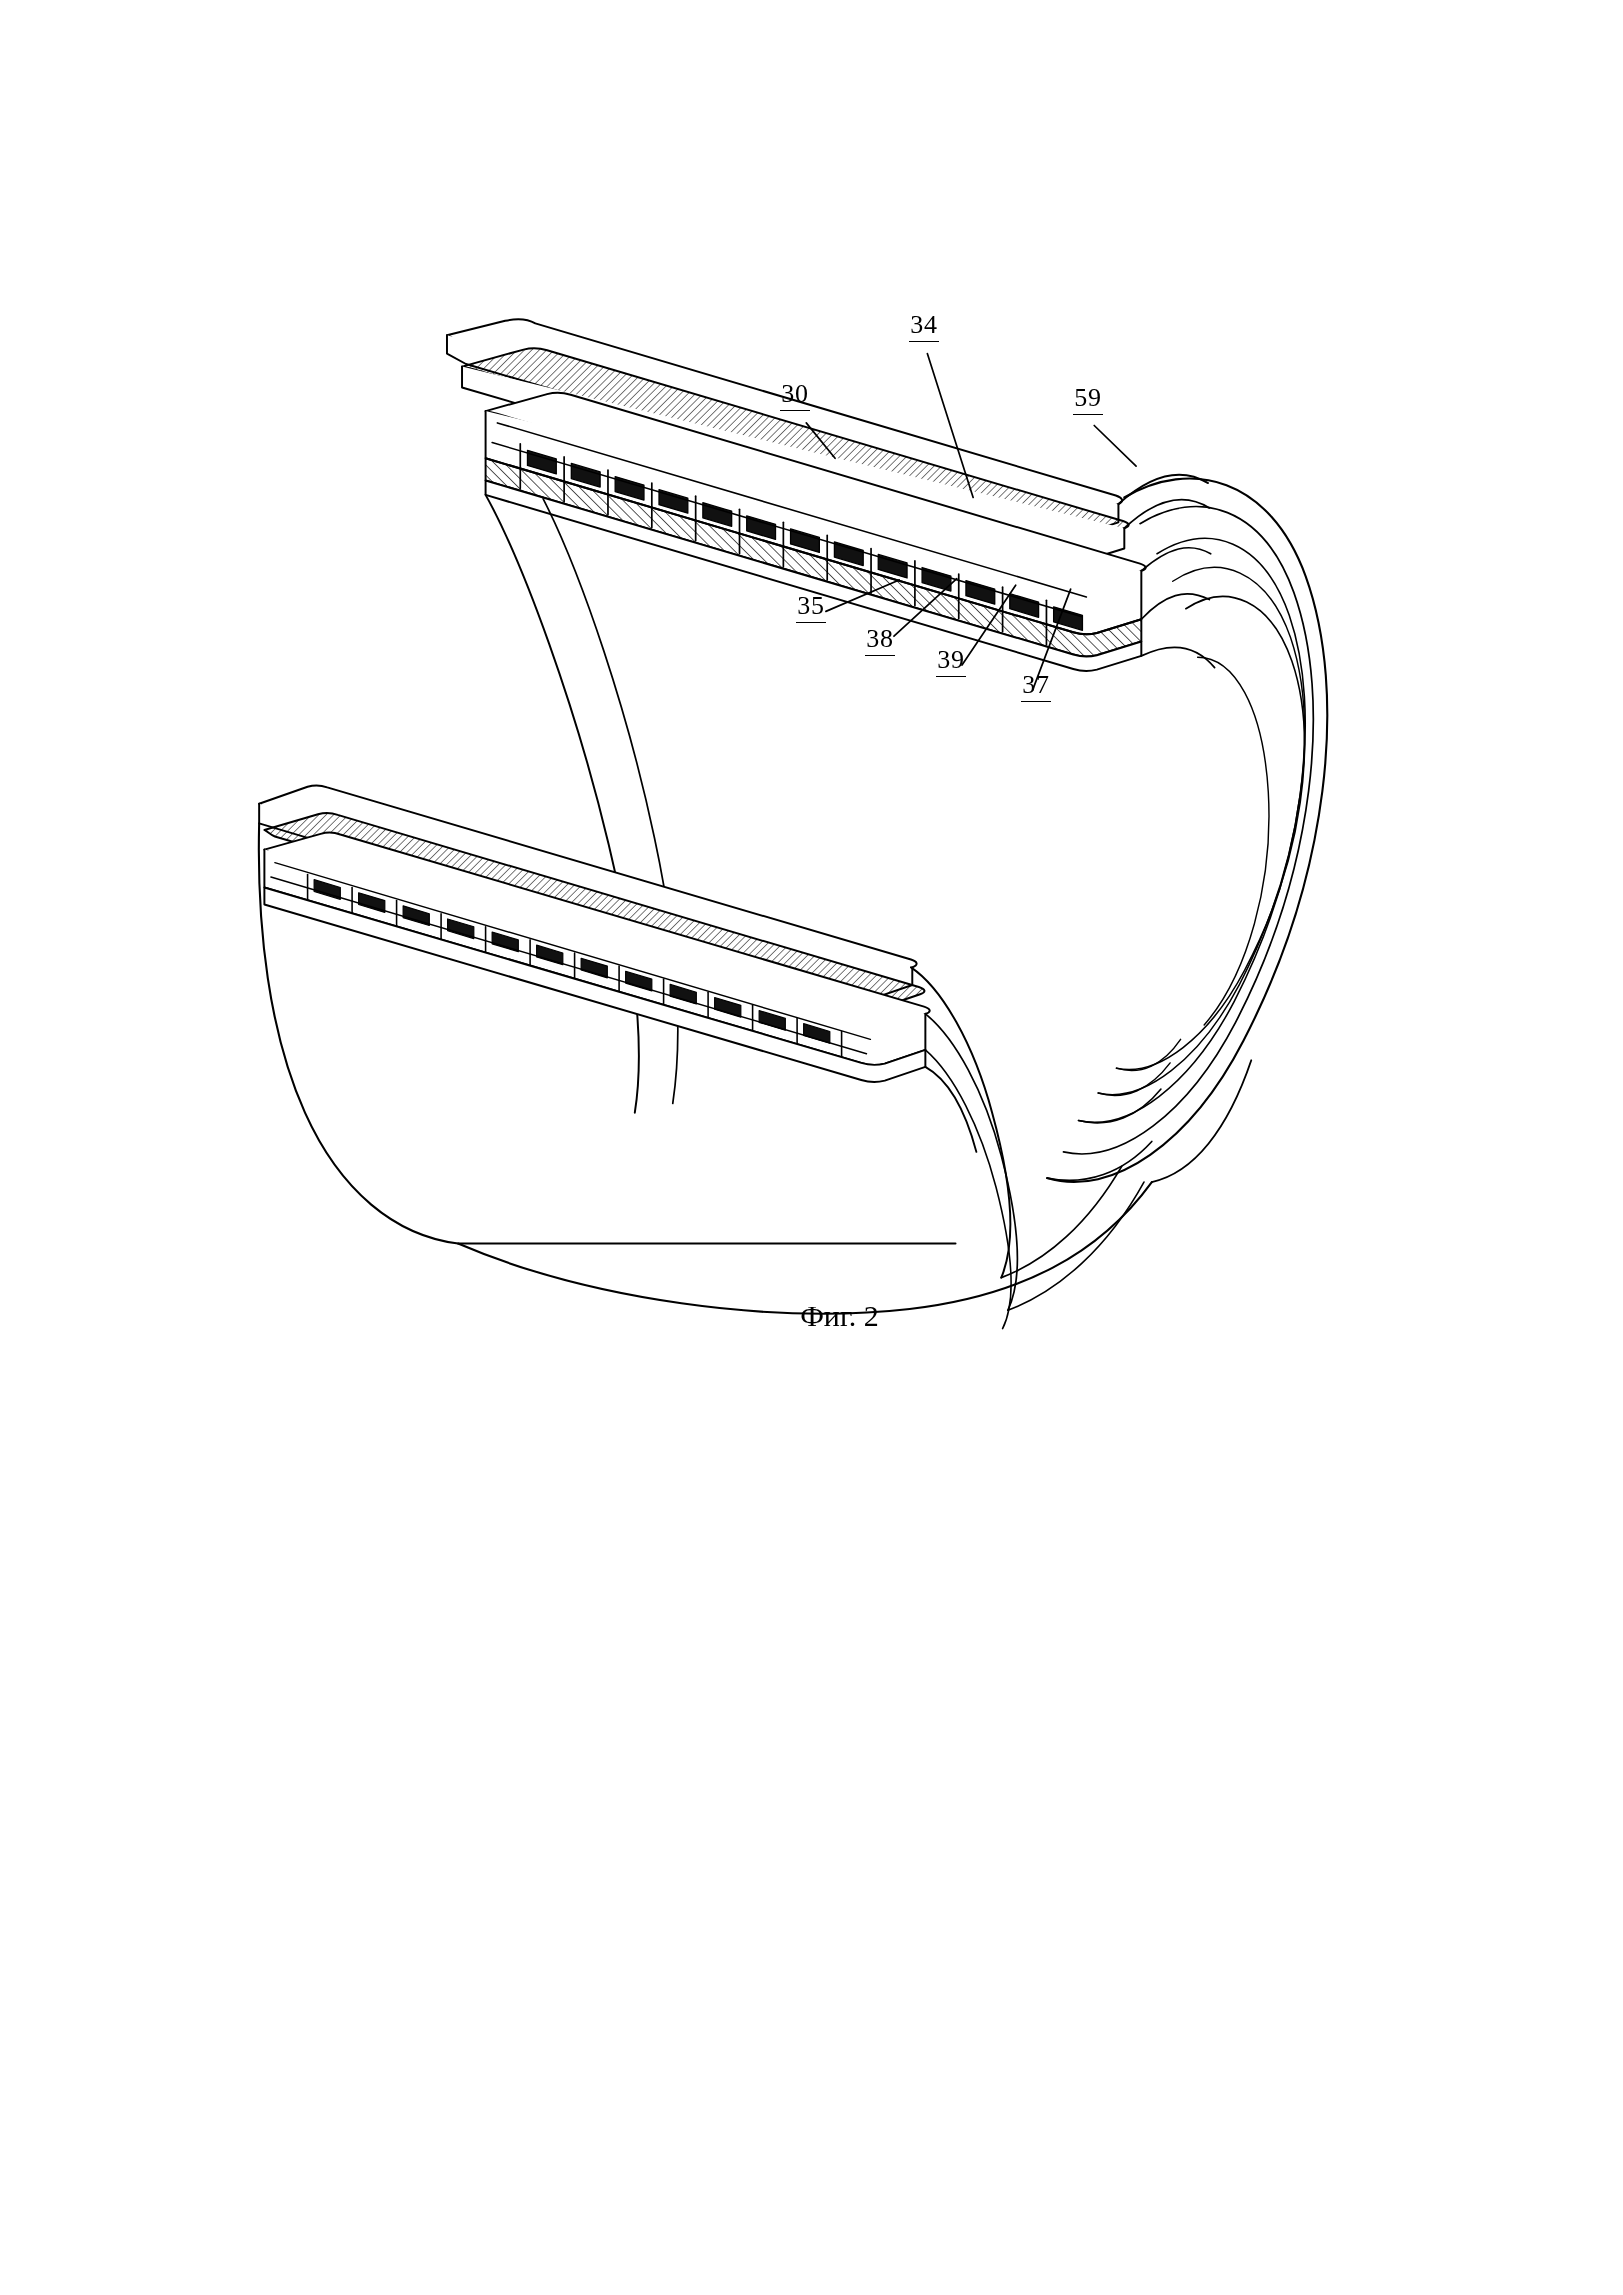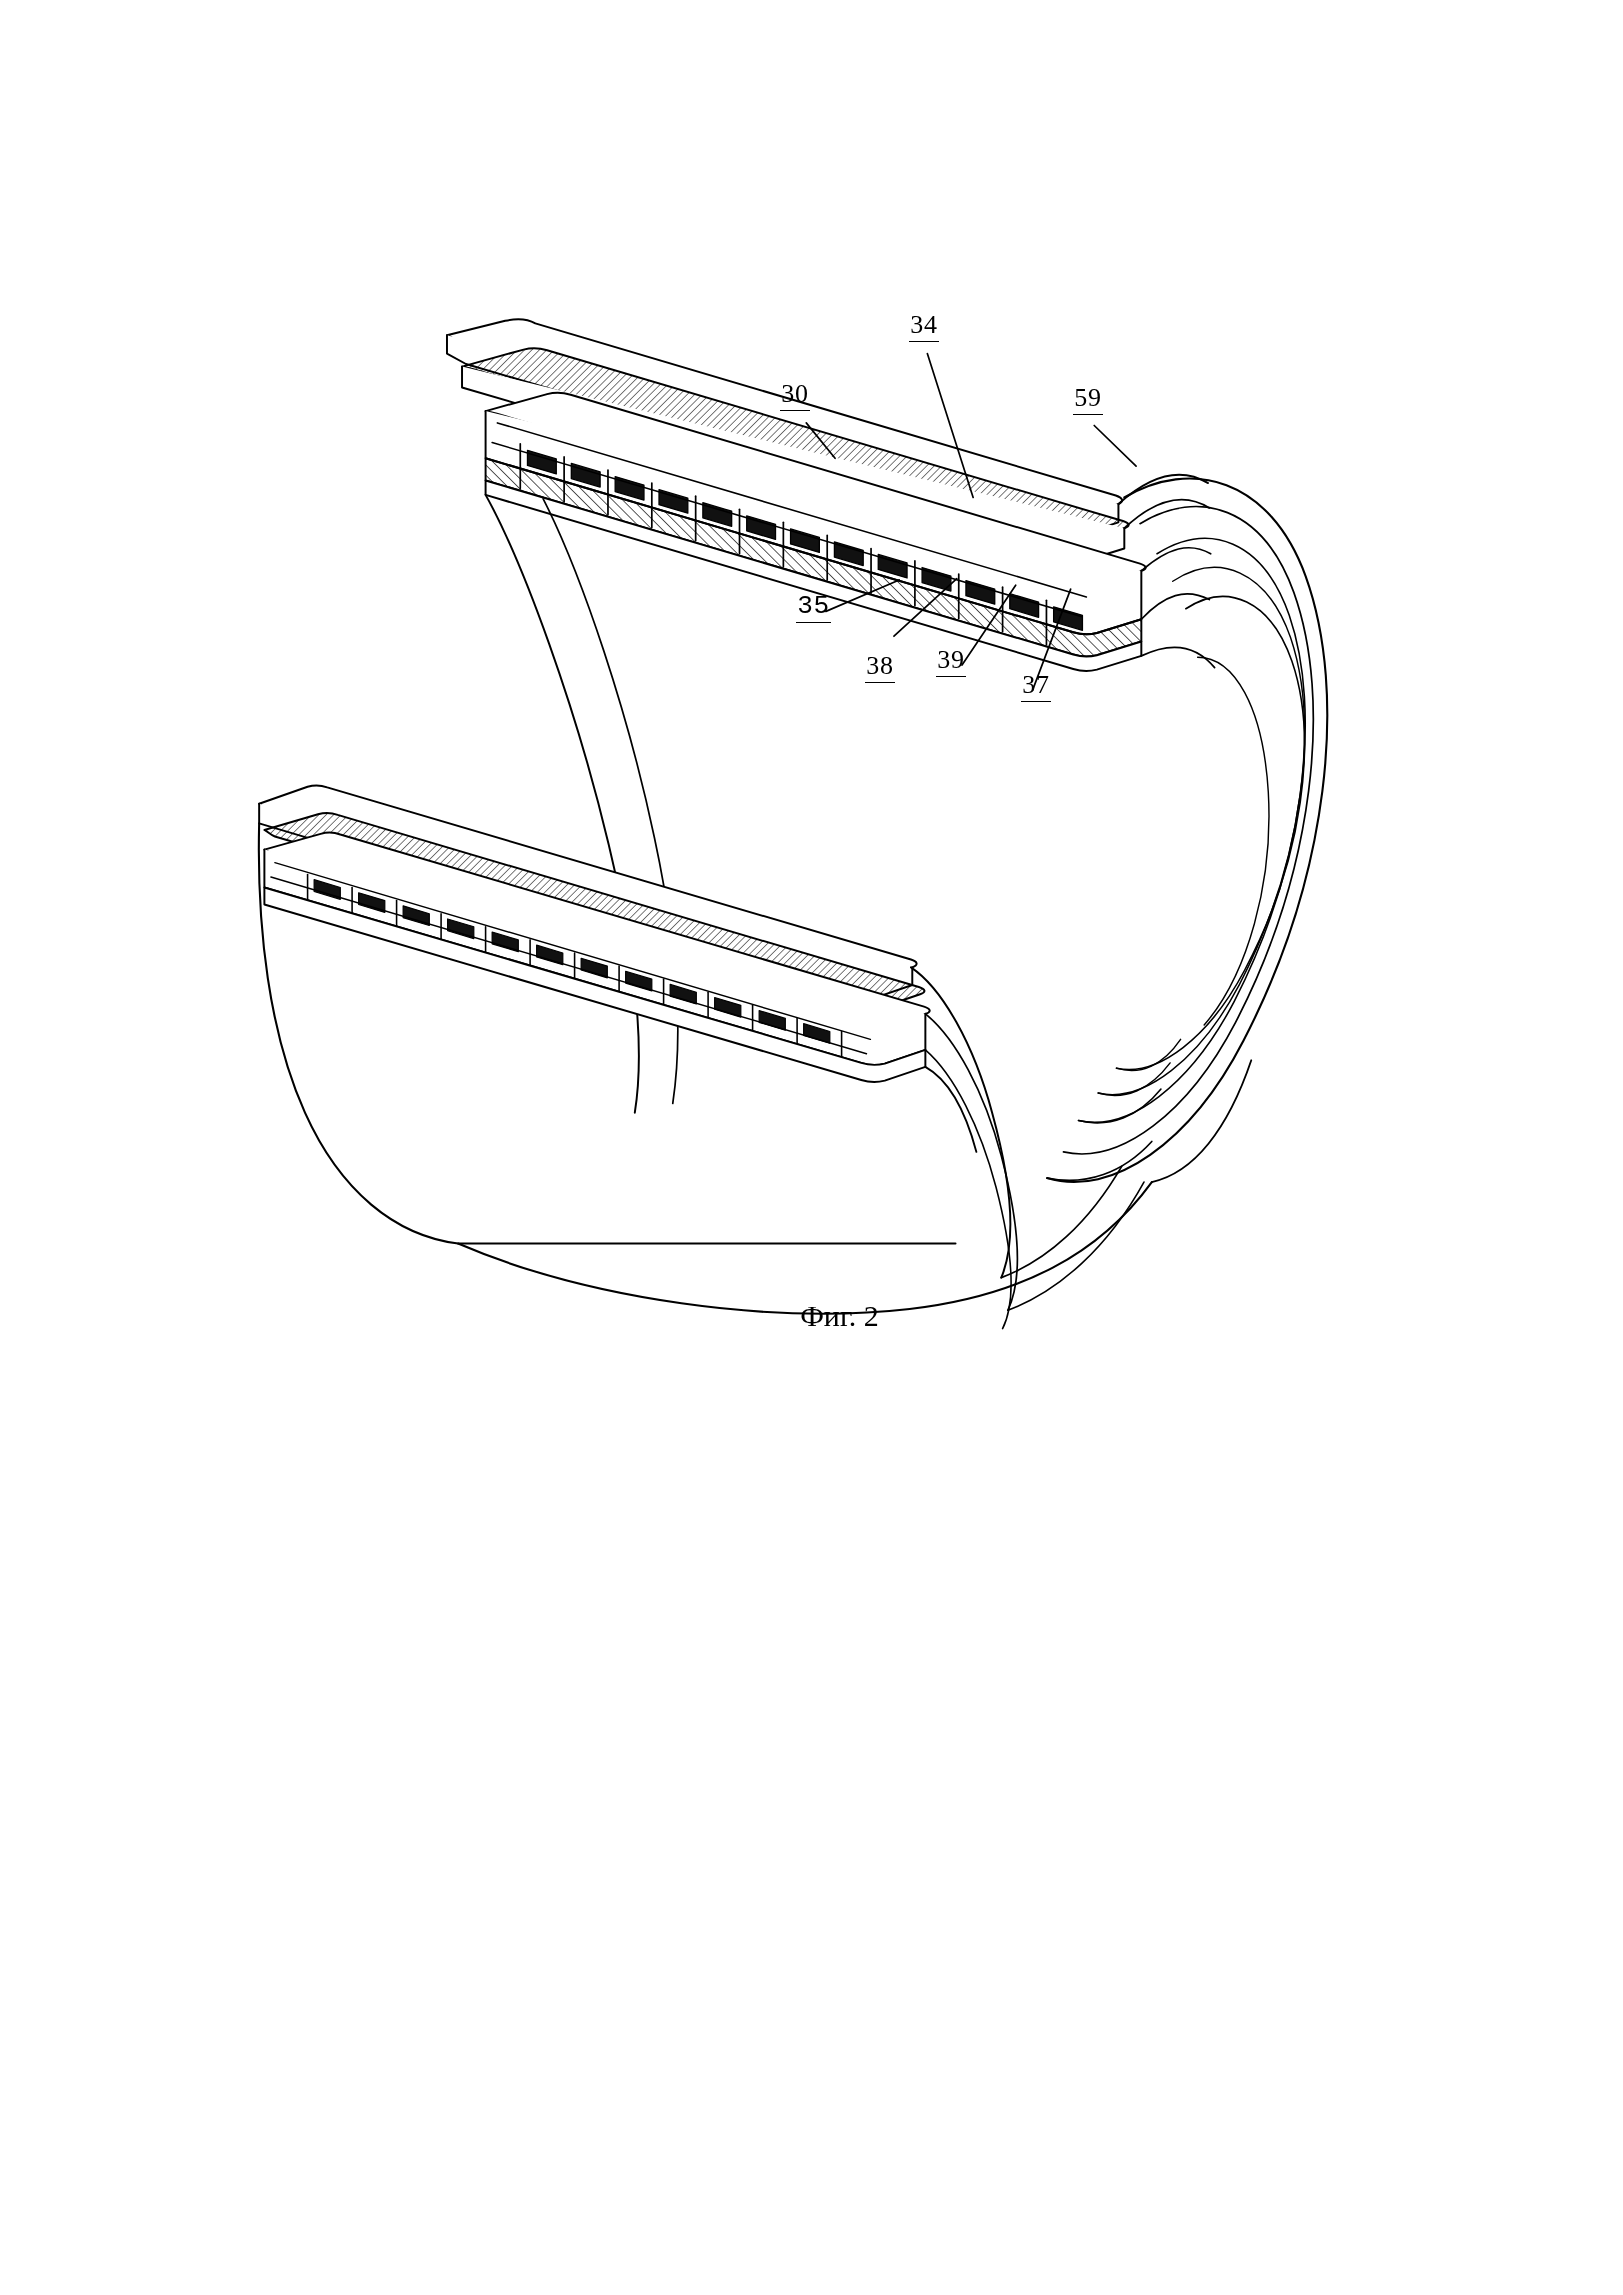--- a/index.html
+++ b/index.html
@@ -223,24 +223,24 @@
 
     <div class="lead-label" style="left:909px; top:312px;">
       <span class="lbl-text">34</span>
     </div>
     <div class="lead-label" style="left:780px; top:381px;">
       <span class="lbl-text">30</span>
     </div>
     <div class="lead-label" style="left:1073px; top:385px;">
       <span class="lbl-text">59</span>
     </div>
-    <div class="lead-label" style="left:796px; top:593px;font-family:Liberation Mono, monospace;">
+    <div class="lead-label" style="left:796px; top:593px;">
       <span class="lbl-text">35</span>
     </div>
-    <div class="lead-label" style="left:865px; top:653px;">
+    <div class="lead-label" style="left:865px; top:626px;">
       <span class="lbl-text">38</span>
     </div>
     <div class="lead-label" style="left:936px; top:647px;">
       <span class="lbl-text">39</span>
     </div>
     <div class="lead-label" style="left:1021px; top:672px;">
       <span class="lbl-text">37</span>
     </div>
   </div>
 

